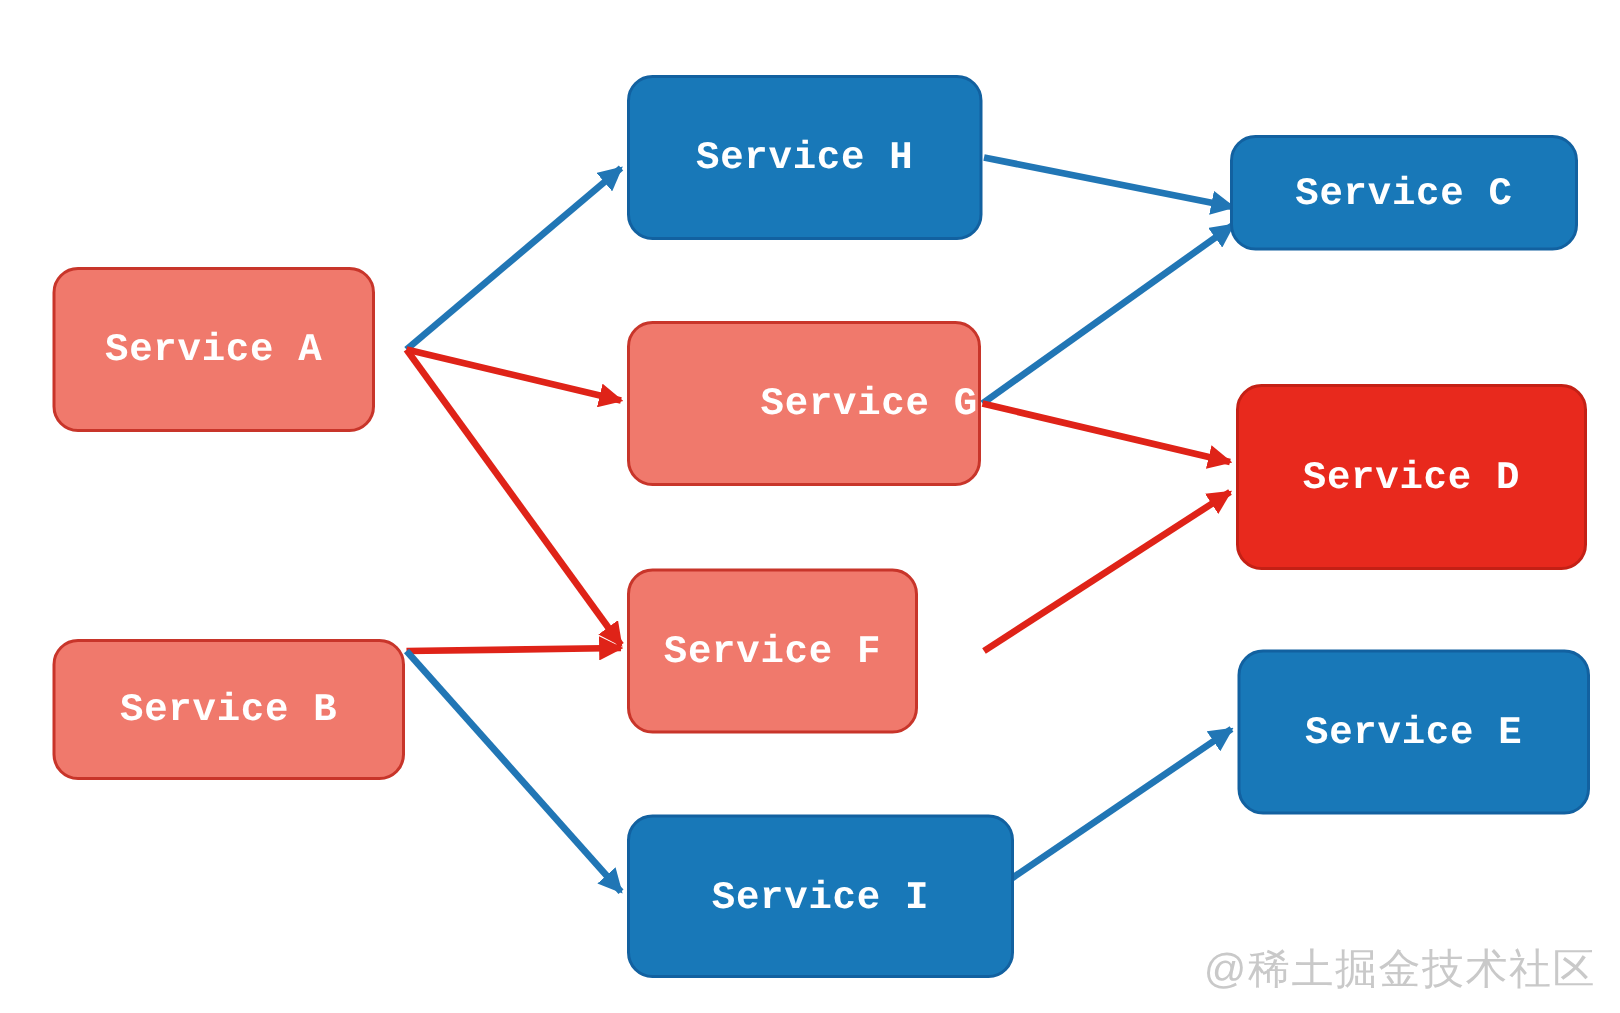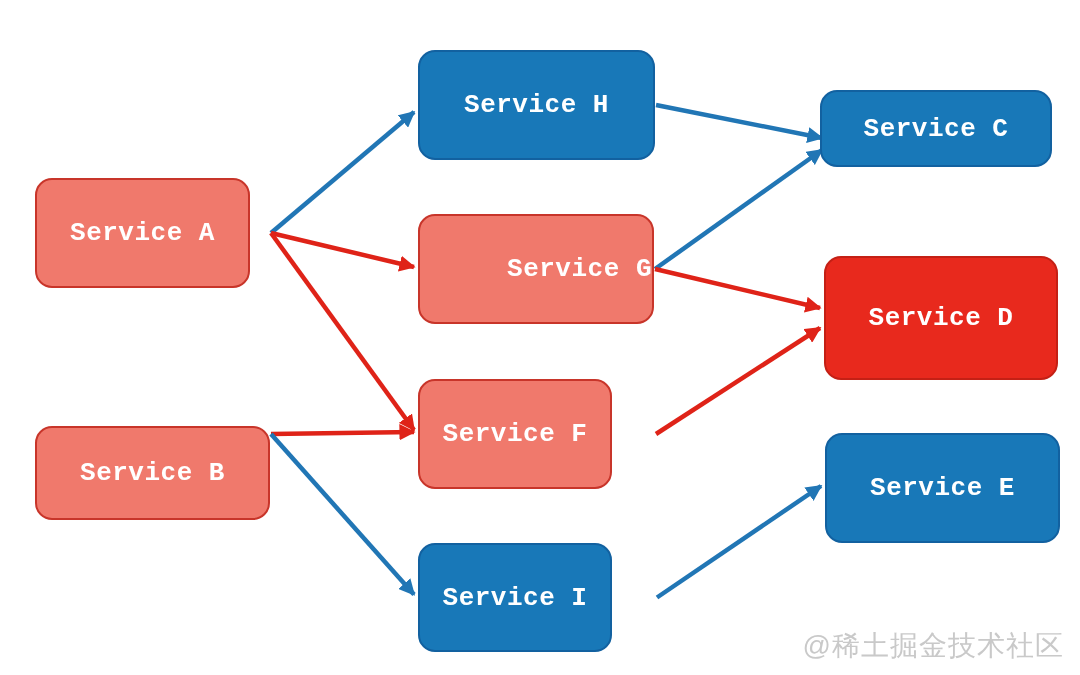--- a/index.html
+++ b/index.html
@@ -72,21 +72,21 @@
       </div>
       <div class="node blue" style="left: 418px; top: 50px; width: 237px; height: 110px;">
         <span>Service H</span>
       </div>
       <div class="node salmon" style="left: 418px; top: 214px; width: 236px; height: 110px; justify-content: flex-end;">
         <span>Service G</span>
       </div>
       <div class="node salmon" style="left: 418px; top: 379px; width: 194px; height: 110px;">
         <span>Service F</span>
       </div>
-      <div class="node blue" style="left: 418px; top: 543px; width: 194px; height: 109px;">
+      <div class="node blue" style="left: 418px; top: 543px; width: 258px; height: 109px;">
         <span>Service I</span>
       </div>
       <div class="node blue" style="left: 820px; top: 90px; width: 232px; height: 77px;">
         <span>Service C</span>
       </div>
       <div class="node red" style="left: 824px; top: 256px; width: 234px; height: 124px;">
         <span>Service D</span>
       </div>
       <div class="node blue" style="left: 825px; top: 433px; width: 235px; height: 110px; text-align: right;">
         <span>Service E</span>

